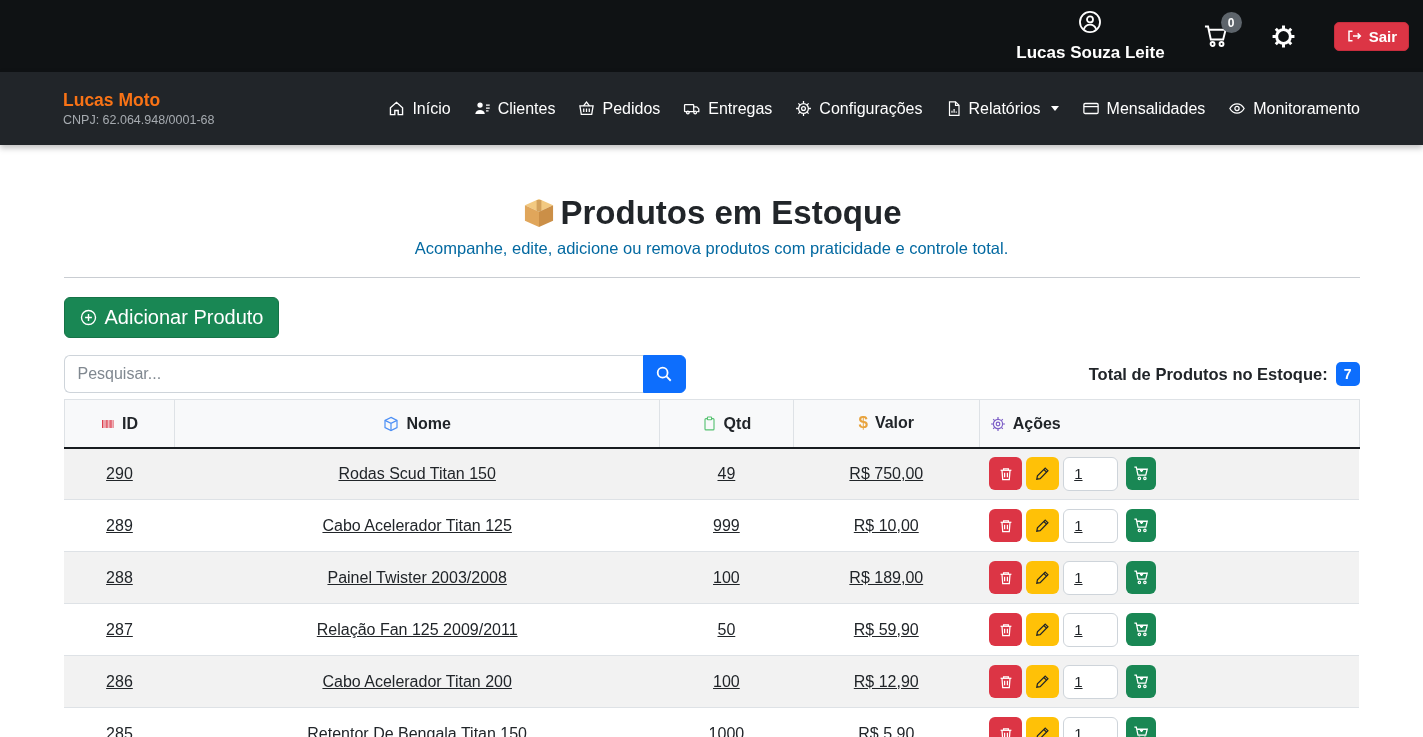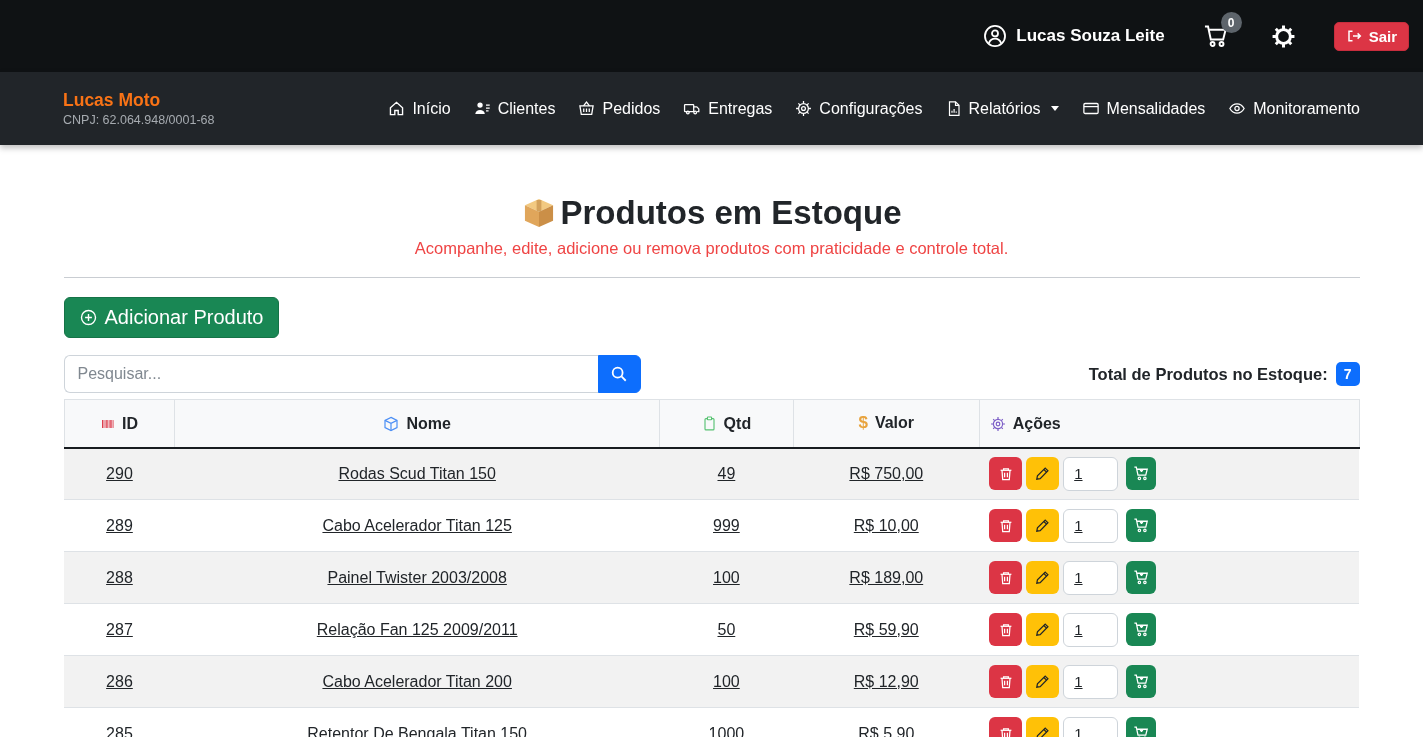--- a/index.html
+++ b/index.html
@@ -5,21 +5,21 @@
   * { box-sizing: border-box; margin: 0; padding: 0; }
   html, body { width: 1423px; height: 737px; overflow: hidden; }
   body { font-family: "Liberation Sans", sans-serif; background: #fff; color: #212529; }
 
   
   .topbar {
     height: 72px; background: #0f1214;
     display: flex; align-items: center; justify-content: flex-end;
     padding-right: 14px; gap: 38px;
   }
-  .user-chip { display: flex; align-items: center; gap: 9px; color: #fff; font-weight: 700; font-size: 17px; }
+  .user-chip { display: flex; align-items: center; gap: 9px; color: #fff; font-weight: 700; font-size: 17px; flex-direction: column; }
   .cart-wrap { position: relative; margin-right: 4px; cursor: pointer; }
   .cart-badge {
     position: absolute; top: -11px; right: -13px;
     background: #5d646b; color: #fff; font-size: 12px; font-weight: 700;
     width: 21px; height: 21px; border-radius: 50%;
     display: flex; align-items: center; justify-content: center;
   }
   .icon-btn { background: none; border: none; color: #fff; display: flex; align-items: center; cursor: pointer; }
   .logout-btn {
     background: #dc3545; border: 1px solid #c82d3d; color: #fff;
@@ -38,32 +38,32 @@
   .brand-name { color: #f97316; font-weight: 700; font-size: 17.5px; }
   .brand-cnpj { color: #a6abb0; font-size: 12.5px; margin-top: 2px; }
   .nav-items { display: flex; align-items: center; gap: 23px; }
   .nav-item { display: flex; align-items: center; gap: 7px; color: #fff; font-size: 16px; text-decoration: none; cursor: pointer; }
   .caret { width: 0; height: 0; border-left: 4.5px solid transparent; border-right: 4.5px solid transparent; border-top: 5px solid #fff; margin-left: 3px; }
 
   
   .container { width: 1296px; margin: 0 auto; }
   .page-head { text-align: center; margin-top: 49px; }
   .page-title { font-size: 33px; font-weight: 700; color: #212529; display: flex; align-items: center; justify-content: center; gap: 3px; }
-  .page-subtitle { color: #ef4444; font-size: 16.5px; margin-top: 7px; }
+  .page-subtitle { color: #0369a1; font-size: 16.5px; margin-top: 7px; }
   hr.divider { border: none; border-top: 1px solid #c9cdd2; margin-top: 19px; }
 
   .add-btn {
     margin-top: 19px; background: #198754; border: 1px solid #157347; color: #fff;
     font-size: 20px; padding: 8px 15px; border-radius: 6px;
     display: inline-flex; align-items: center; gap: 8px; cursor: pointer;
     font-family: "Liberation Sans", sans-serif;
   }
 
   .toolbar { display: flex; align-items: center; margin-top: 17px; }
-  .search-group { display: flex; width: 577px; }
+  .search-group { display: flex; width: 622px; }
   .search-input {
     flex: 1; height: 38px; border: 1px solid #ced4da; border-right: none;
     border-radius: 6px 0 0 6px; padding: 0 13px; font-size: 16px; color: #212529;
     font-family: "Liberation Sans", sans-serif; outline: none;
   }
   .search-input::placeholder { color: #808890; }
   .search-btn {
     width: 43px; height: 38px; background: #0d6efd; border: 1px solid #0d6efd;
     border-radius: 0 6px 6px 0; display: flex; align-items: center; justify-content: center; cursor: pointer;
   }

